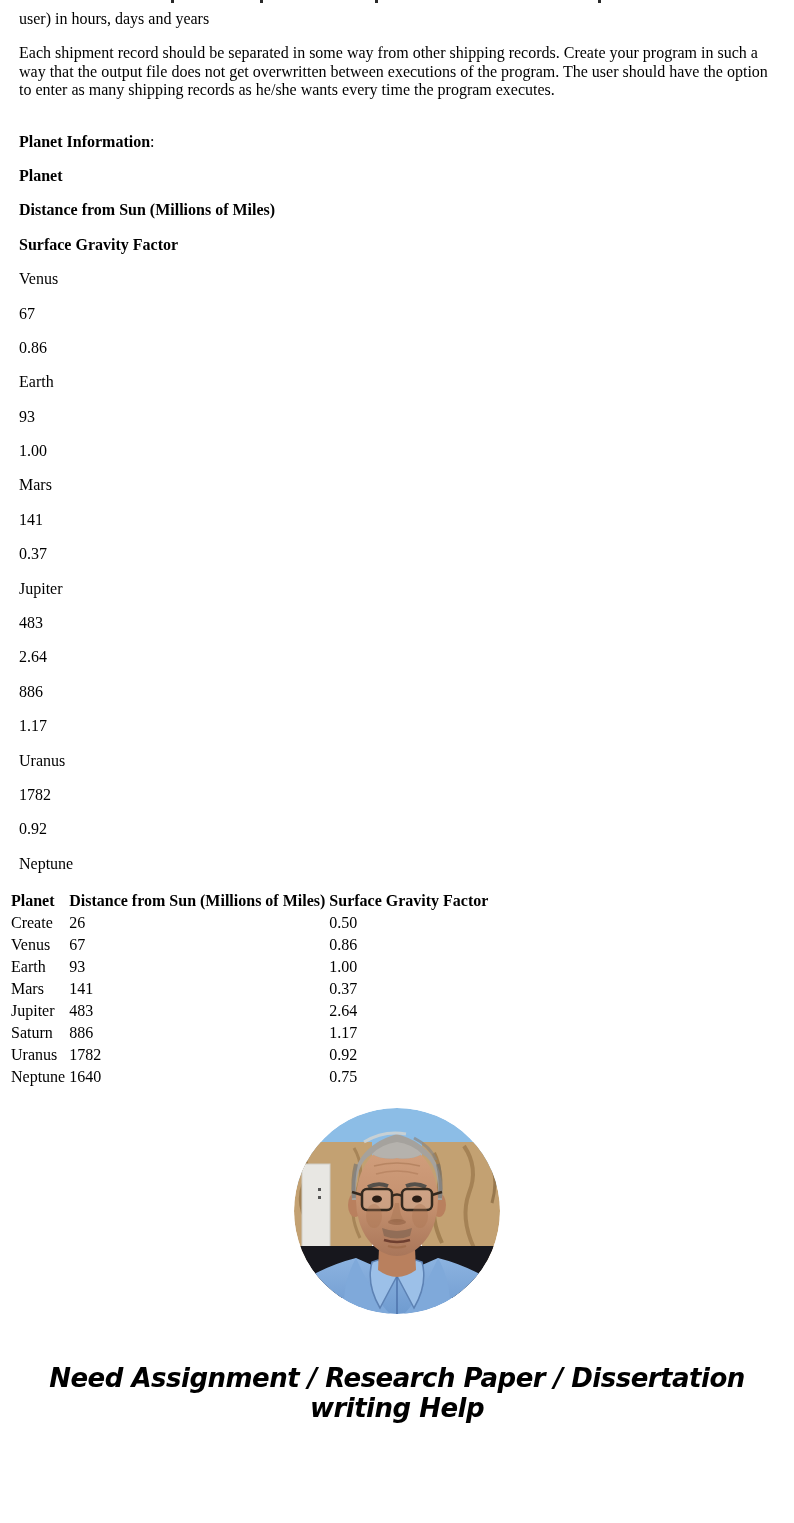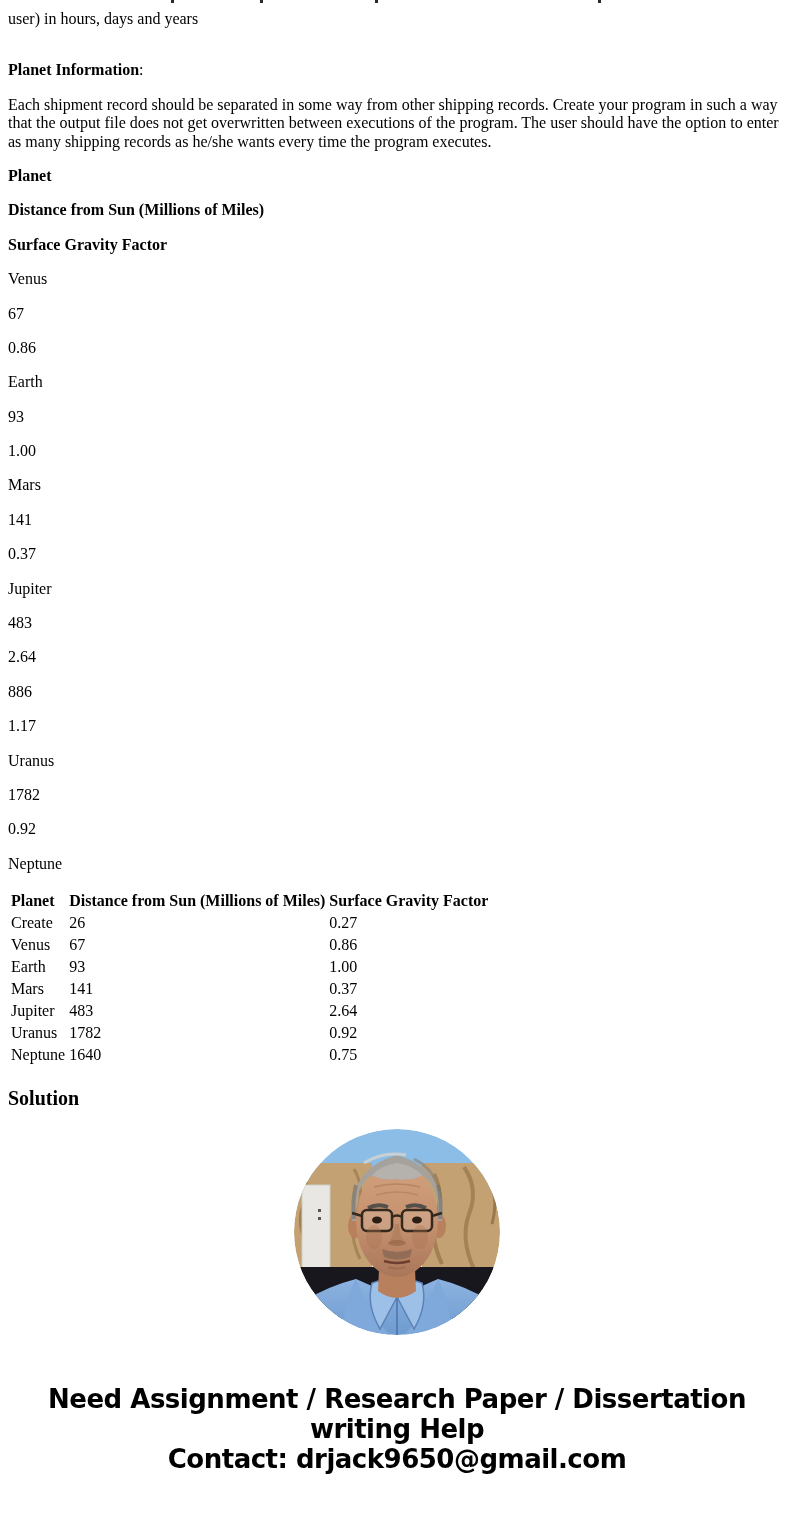--- a/index.html
+++ b/index.html
@@ -8,21 +8,21 @@
     position: relative;
     width: 794px;
     height: 1523px;
     background: #ffffff;
     color: #000000;
     font-family: "Liberation Serif", serif;
     font-size: 16px;
     overflow: hidden;
   }
   .content { padding: 0 8px; }
-  p { margin: 16px 0; line-height: 1.15; }
+  p { margin: 16px 11px; line-height: 1.15; }
   .frag { position: absolute; background: #2a2a2a; }
   #p-user { margin-top: 10px; }
   #p-planet-title { margin-top: 33px; }
   strong { font-weight: bold; }
   table.planet-table {
     border-collapse: separate;
     border-spacing: 2px;
     margin-top: 0;
     font-size: 16px;
     line-height: 1.125;
@@ -51,43 +51,44 @@
   }
   .banner {
     margin-top: 49px;
     text-align: center;
     font-family: "DejaVu Sans", "Liberation Sans", sans-serif;
     font-weight: 700;
     font-size: 26px;
     line-height: 30px;
     letter-spacing: -0.5px;
     color: #000000;
+    font-style: italic;
   }
   .banner .banner-line { display: block; }
   .banner-inner { max-width: 744px; margin: 0 auto; }
 </style>
 </head>
 <body>
 
 <div class="page">
 
   <div>
     <div class="frag" style="left:171px; top:0; width:3px; height:3px;"></div>
     <div class="frag" style="left:260px; top:0; width:3px; height:3px;"></div>
     <div class="frag" style="left:375px; top:0; width:3px; height:3px;"></div>
     <div class="frag" style="left:598px; top:0; width:3px; height:3px;"></div>
   </div>
 
   <div class="content">
 
     <p id="p-user">user) in hours, days and years</p>
 
+    <p id="p-shipment">Each shipment record should be separated in some way from other shipping records. Create your program in such a way that the output file does not get overwritten between executions of the program. The user should have the option to enter as many shipping records as he/she wants every time the program executes.</p>
+
     <p id="p-planet-title"><strong>Planet Information</strong><span>:</span></p>
-
-    <p id="p-shipment">Each shipment record should be separated in some way from other shipping records. Create your program in such a way that the output file does not get overwritten between executions of the program. The user should have the option to enter as many shipping records as he/she wants every time the program executes.</p>
 
     <p><strong>Planet</strong></p>
 
     <p><strong>Distance from Sun (Millions of Miles)</strong></p>
 
     <p><strong>Surface Gravity Factor</strong></p>
 
     <div>
 
         <p>Venus</p>
@@ -133,21 +134,21 @@
           <th>Planet</th>
           <th>Distance from Sun (Millions of Miles)</th>
           <th>Surface Gravity Factor</th>
         </tr>
       </thead>
       <tbody>
 
           <tr>
             <td>Create</td>
             <td>26</td>
-            <td>0.27</td>
+            <td>0.50</td>
           </tr>
 
           <tr>
             <td>Venus</td>
             <td>67</td>
             <td>0.86</td>
           </tr>
 
           <tr>
             <td>Earth</td>
@@ -160,36 +161,40 @@
             <td>141</td>
             <td>0.37</td>
           </tr>
 
           <tr>
             <td>Jupiter</td>
             <td>483</td>
             <td>2.64</td>
           </tr>
 
+          <tr>
+            <td>Saturn</td>
+            <td>886</td>
+            <td>1.17</td>
+          </tr>
 
           <tr>
             <td>Uranus</td>
             <td>1782</td>
             <td>0.92</td>
           </tr>
 
           <tr>
             <td>Neptune</td>
             <td>1640</td>
             <td>0.75</td>
           </tr>
         </tbody>
     </table>
 
-    <h3 class="solution-heading">Solution</h3>
 
     <div class="photo-wrap">
       <span class="avatar-circle">
         <svg width="206" height="206" viewBox="0 0 206 206" xmlns="http://www.w3.org/2000/svg">
           <defs>
             <clipPath id="circ">
                 <circle cx="103" cy="103" r="103"></circle>
               </clipPath>
             <linearGradient id="skinGrad" x1="0" y1="0" x2="0" y2="1">
               <stop offset="0" stop-color="#d2a07e"></stop>
@@ -267,18 +272,17 @@
             <path d="M90,132 Q103,136 116,132" stroke="#6e3f30" stroke-width="2.5" fill="none"></path>
             <path d="M94,138 Q103,141 112,138" stroke="#9c6a49" stroke-width="2" fill="none" opacity="0.7"></path>
           </g>
         </svg>
       </span>
     </div>
 
     <div class="banner">
       <div class="banner-inner">
         <span class="banner-line">Need Assignment / Research Paper / Dissertation writing Help</span>
-        <span class="banner-line">Contact: drjack9650@gmail.com</span>
       </div>
     </div>
 
   </div>
 </div>
 
 </body></html>

